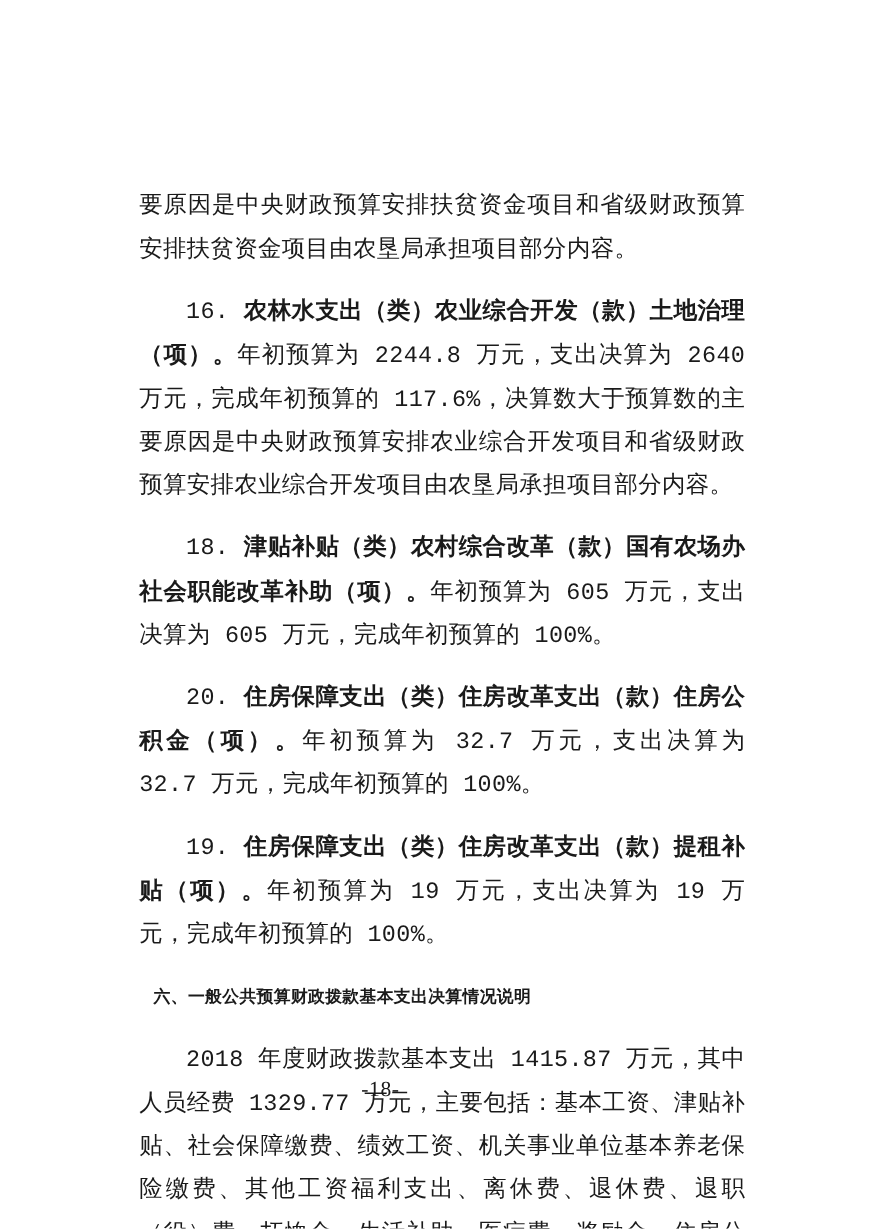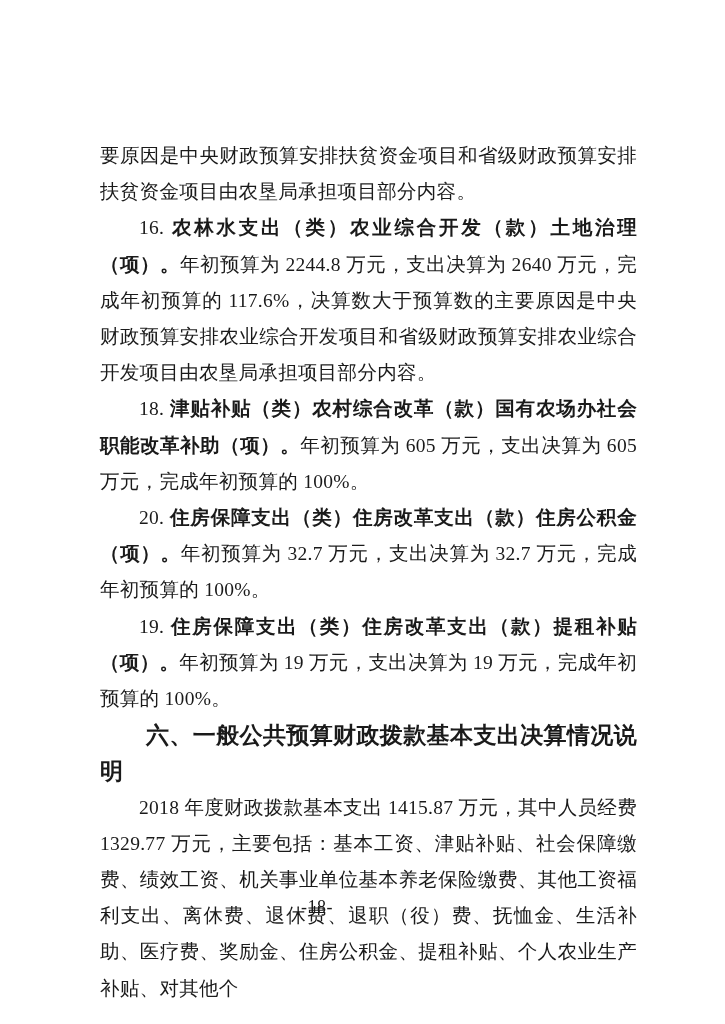--- a/index.html
+++ b/index.html
@@ -21,33 +21,34 @@
     left: 100px;
     top: 138px;
     width: 537px;
     font-size: 19.5px;
     line-height: 36.2px;
     text-align: justify;
     text-justify: inter-ideograph;
     letter-spacing: 0.3px;
   }
   .para {
-    margin: 0;
+    margin: 16px;
     text-indent: 2em;
+    font-family: Liberation Mono, monospace;
   }
   .para.no-indent {
     text-indent: 0;
   }
   .run-bold {
     font-weight: bold;
   }
   .section-heading {
     margin: 0;
     text-indent: 2em;
-    font-size: 23px;
+    font-size: 14px;
     line-height: 36.2px;
     font-weight: bold;
     font-family: "DejaVu Sans", "Liberation Sans", sans-serif;
     letter-spacing: 0.3px;
   }
   .page-footer {
     position: absolute;
     left: 0;
     top: 897px;
     width: 634px;

